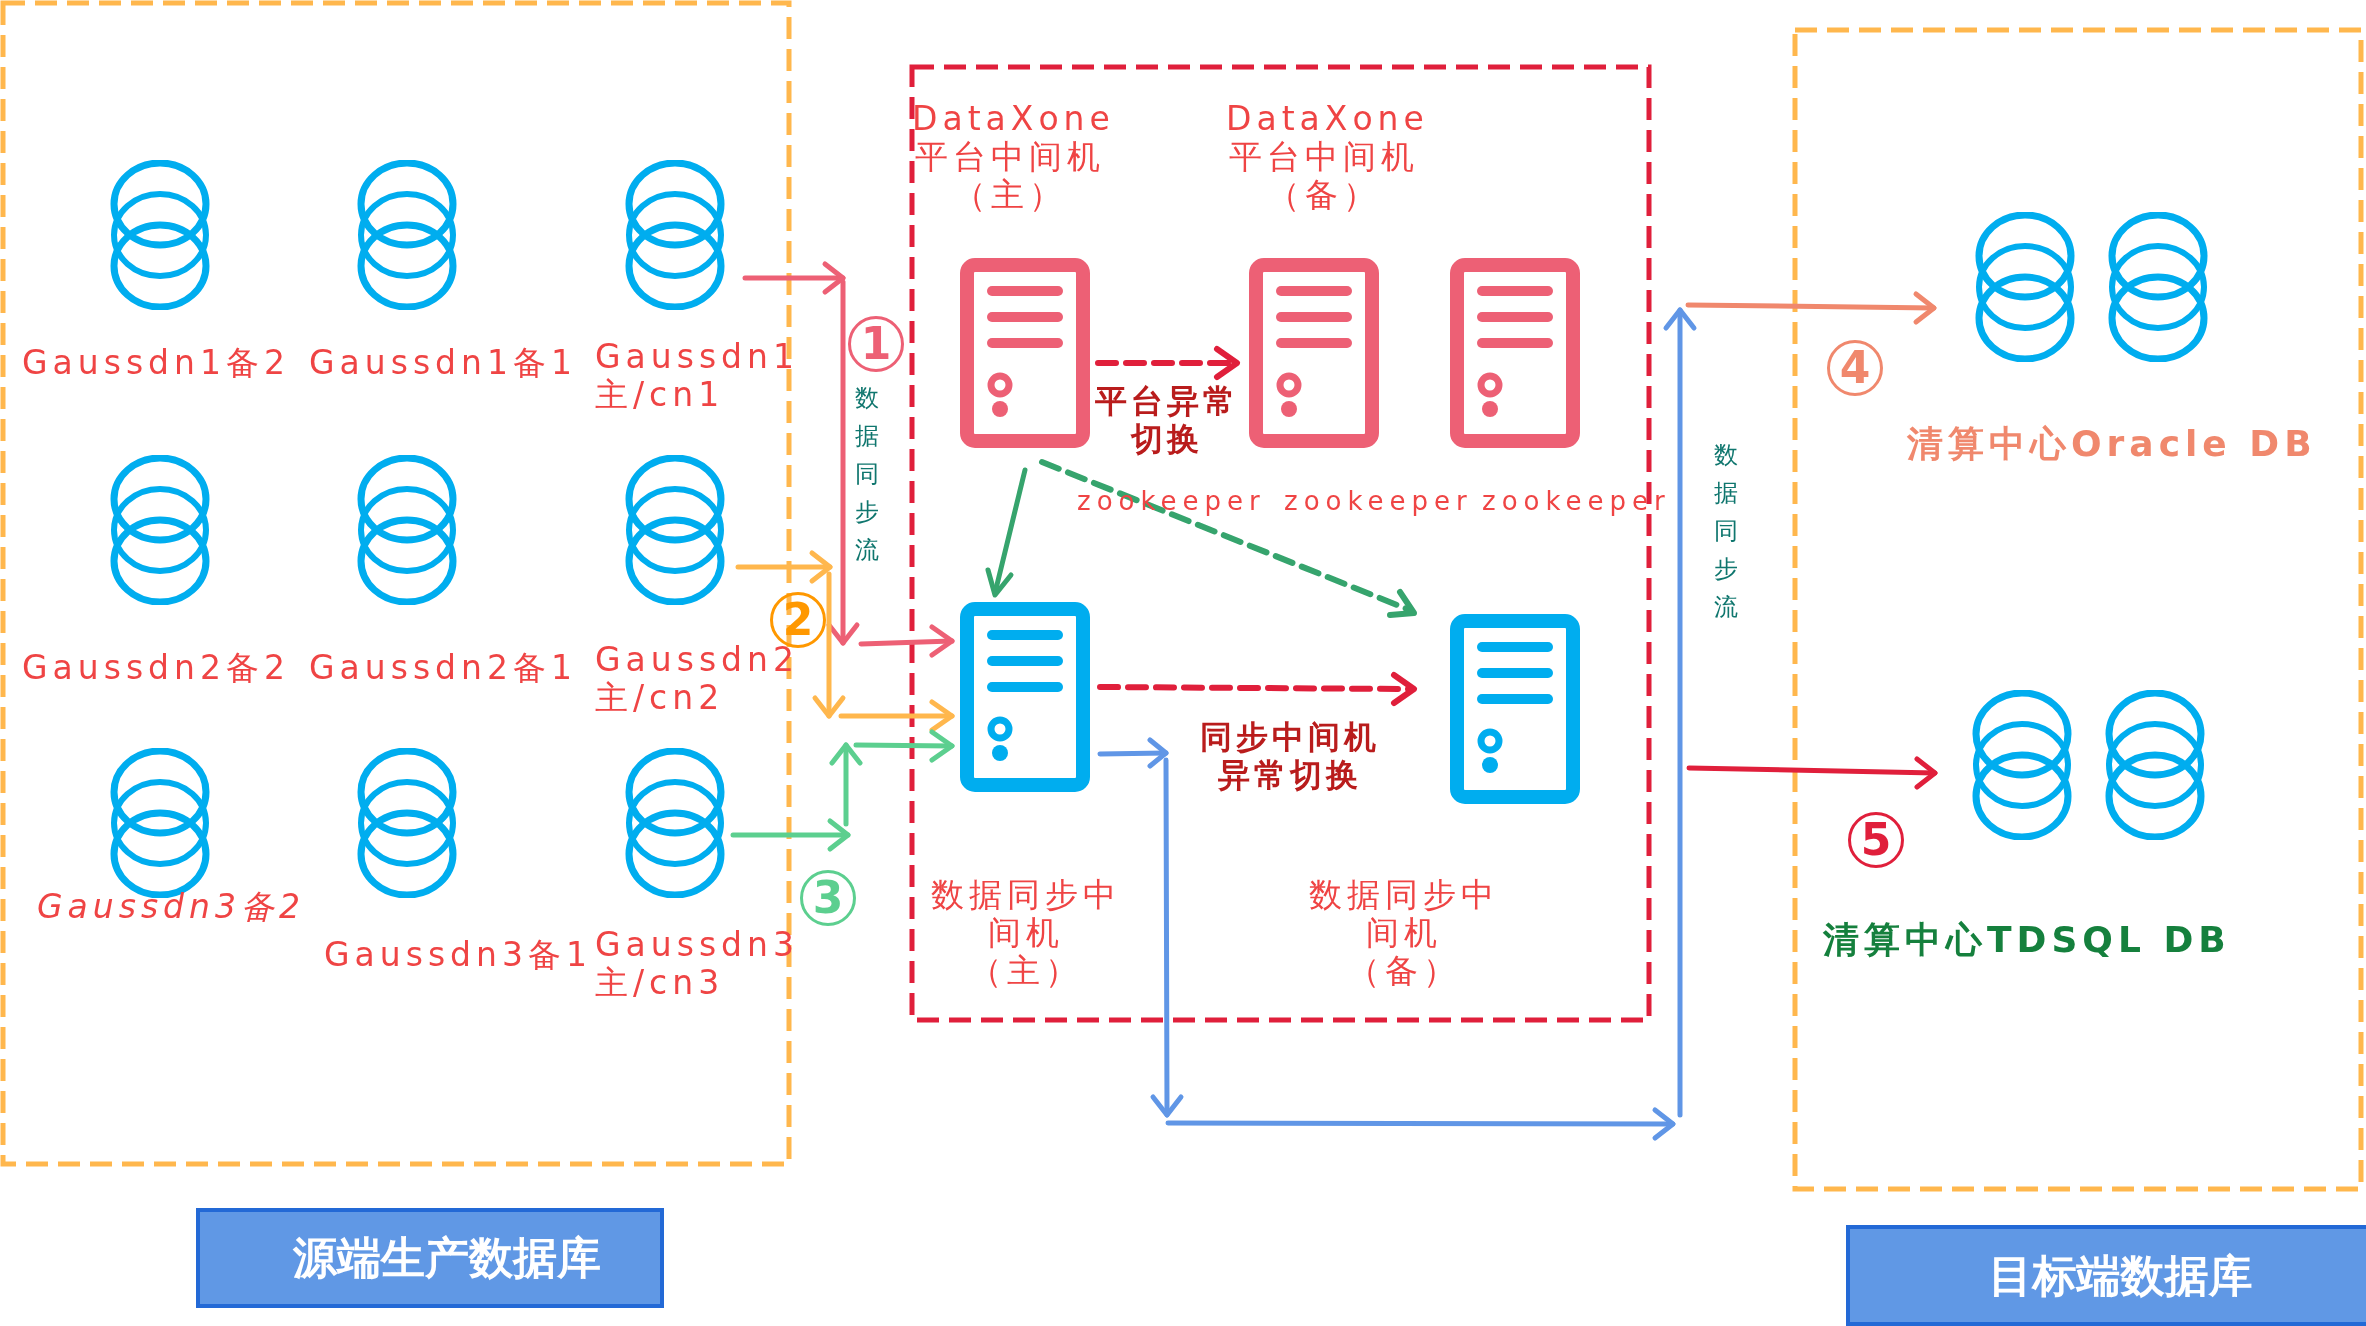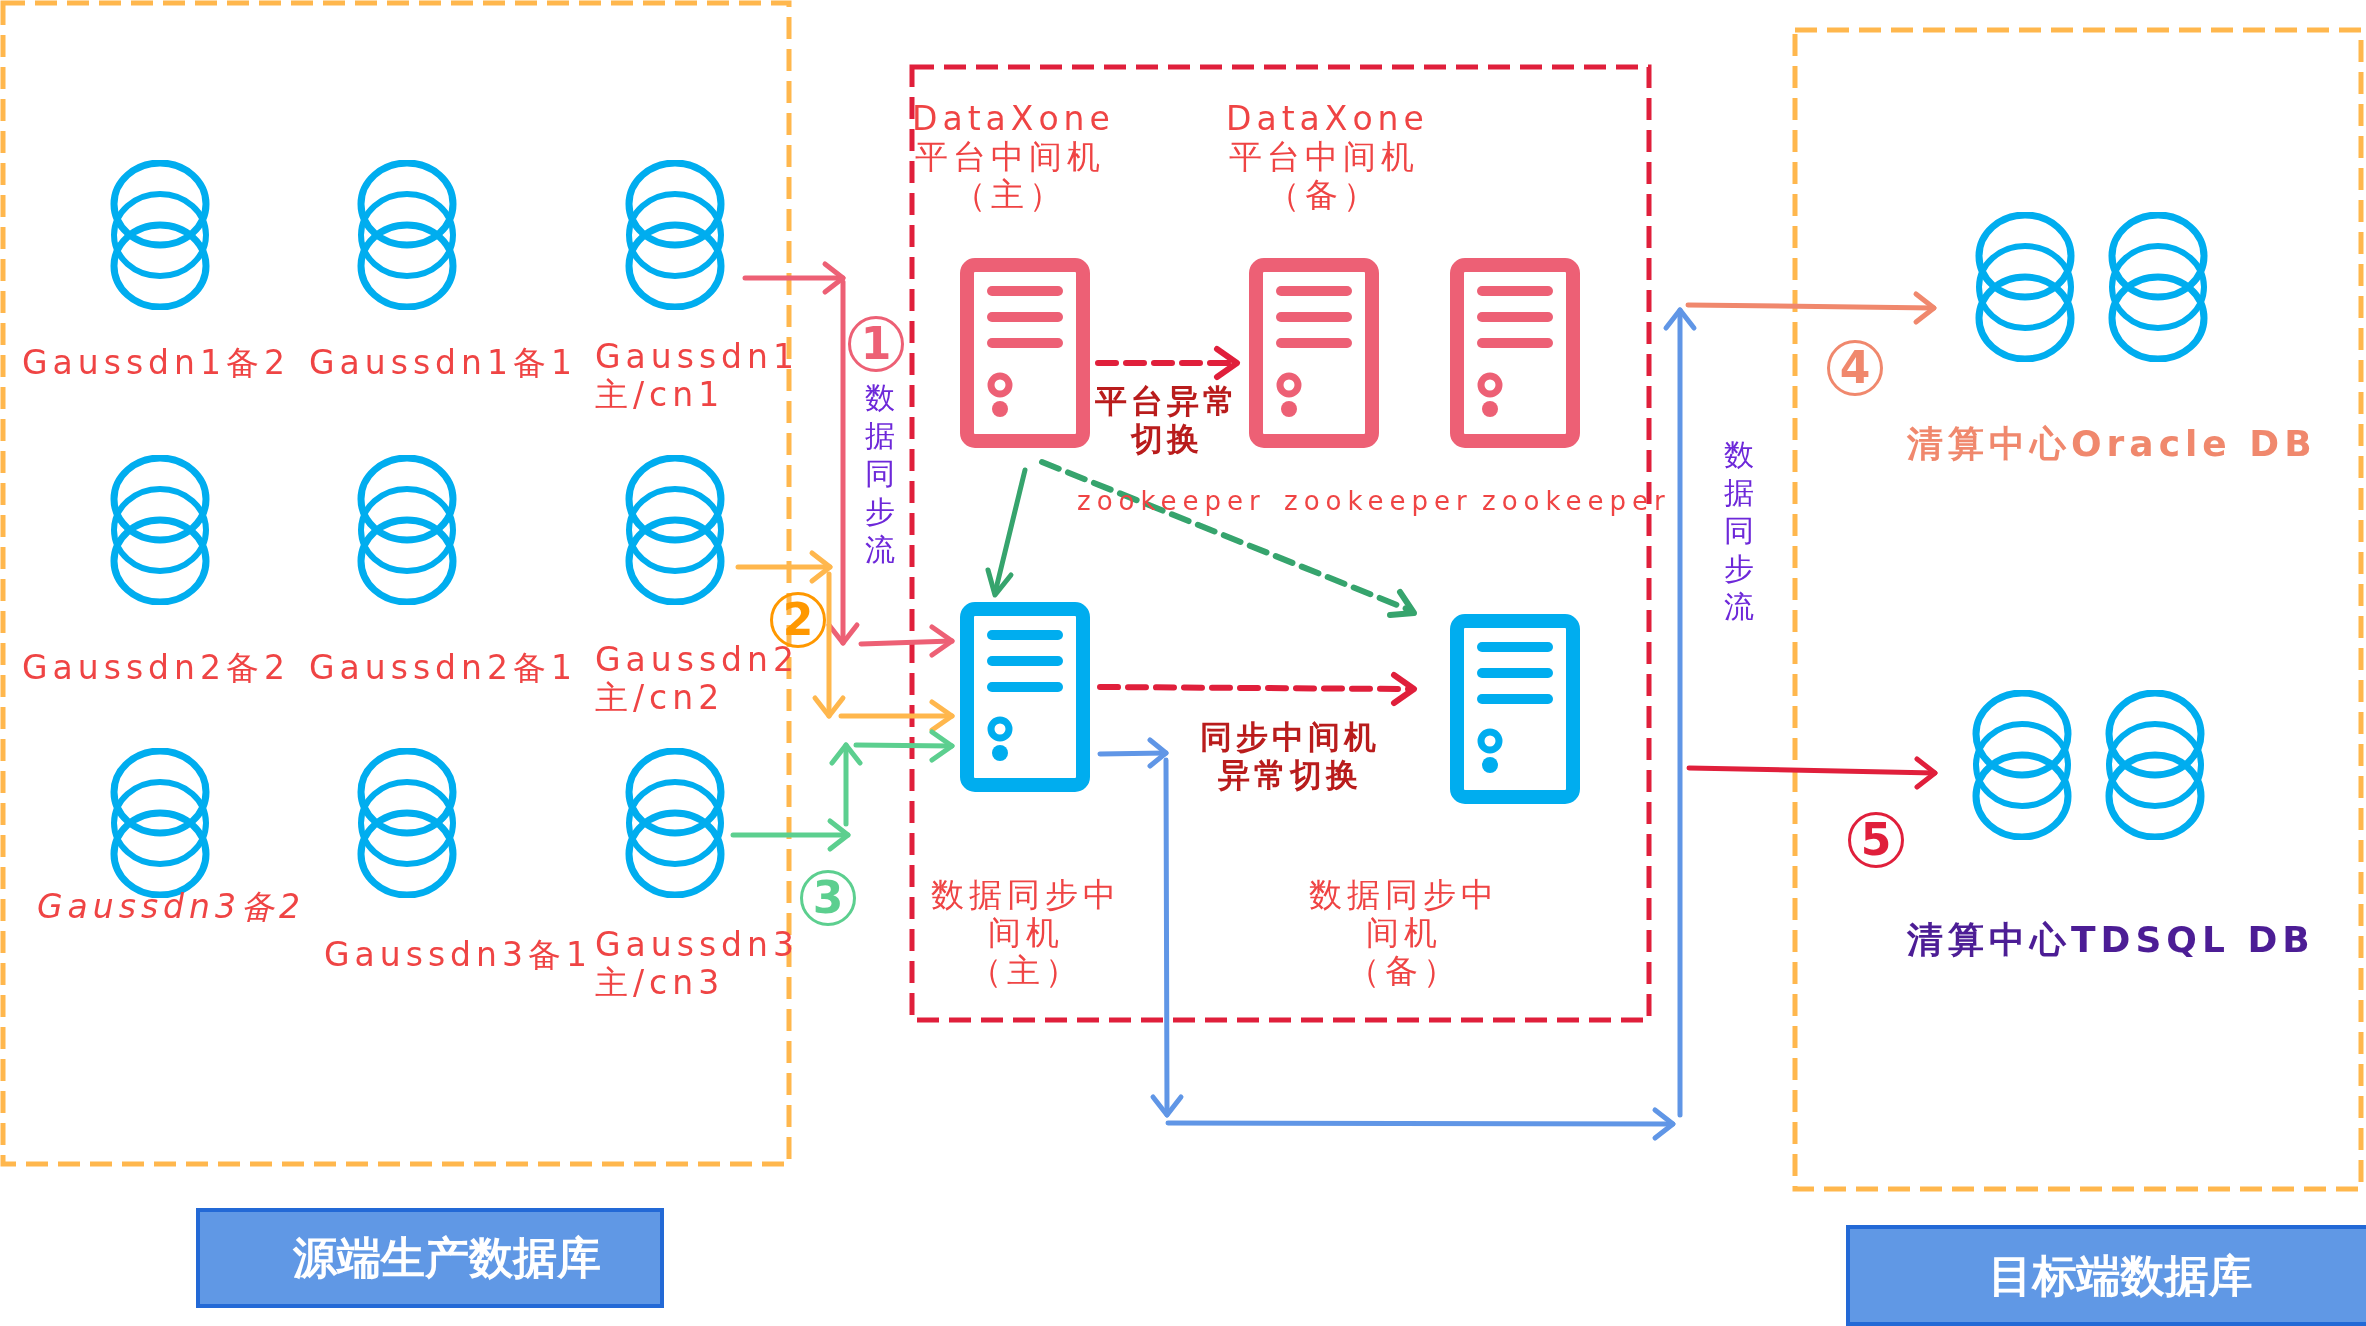--- a/index.html
+++ b/index.html
@@ -2,21 +2,21 @@
 <html><head>
 <meta charset="utf-8">
 <style>
   html, body { margin:0; padding:0; background:#ffffff; }
   body { width:2366px; height:1326px; position:relative; overflow:hidden;
          font-family:"DejaVu Sans","Liberation Sans",sans-serif; }
   #canvas { position:absolute; left:0; top:0; width:2366px; height:1326px; }
   .lbl { position:absolute; color:#ef4444; font-size:33px; letter-spacing:5px; line-height:38px; white-space:nowrap; }
   .lbl.center { text-align:center; }
   .red-lbl { position:absolute; color:#b91c1c; font-size:32px; font-weight:bold; letter-spacing:4px; line-height:38px; text-align:center; white-space:nowrap; }
-  .vert { position:absolute; color:#6d28d9; font-size:30px; line-height:38px; width:40px; text-align:right; white-space:normal; word-break:break-all; }
+  .vert { position:absolute; color:#0f766e; font-size:24px; line-height:38px; width:40px; text-align:left; white-space:normal; word-break:break-all; }
   .zk { position:absolute; color:#ef4444; font-size:26px; letter-spacing:6px; white-space:nowrap; }
   .target-lbl { position:absolute; font-size:36px; font-weight:bold; letter-spacing:5px; white-space:nowrap; }
   .num { position:absolute; width:56px; height:56px; border-radius:50%; border:3px solid; box-sizing:border-box;
          font-size:44px; font-weight:bold; text-align:center; line-height:50px; }
   .footer-box { position:absolute; background:#6098e5; border:4px solid #2369d6; box-sizing:border-box;
                 color:#ffffff; font-size:44px; font-weight:bold; text-align:center; }
 </style>
 </head>
 <body>
 
@@ -192,16 +192,16 @@
 <div class="vert" style="left:855px;top:379px;">数据同步流</div>
 <div class="vert" style="left:1714px;top:436px;">数据同步流</div>
 
 <div class="num" style="left:848px;top:316px;color:#ed6075;border-color:#ed6075;">1</div>
 <div class="num" style="left:770px;top:592px;color:#ff9800;border-color:#ff9800;">2</div>
 <div class="num" style="left:800px;top:870px;color:#5ccf8f;border-color:#5ccf8f;">3</div>
 <div class="num" style="left:1827px;top:340px;color:#f0886d;border-color:#f0886d;">4</div>
 <div class="num" style="left:1848px;top:812px;color:#e01f3b;border-color:#e01f3b;">5</div>
 
 <div class="target-lbl" style="left:1907px;top:420px;color:#f0886d;">清算中心Oracle DB</div>
-<div class="target-lbl" style="left:1907px;top:916px;color:#4c1d95;text-align:right;">清算中心TDSQL DB</div>
+<div class="target-lbl" style="left:1823px;top:916px;color:#15803d;text-align:right;">清算中心TDSQL DB</div>
 
 <div class="footer-box" style="left:196px;top:1208px;width:468px;height:100px;line-height:92px;padding-left:34px;">源端生产数据库</div>
 <div class="footer-box" style="left:1846px;top:1225px;width:549px;height:101px;line-height:93px;">目标端数据库</div>
 
 </body></html>

